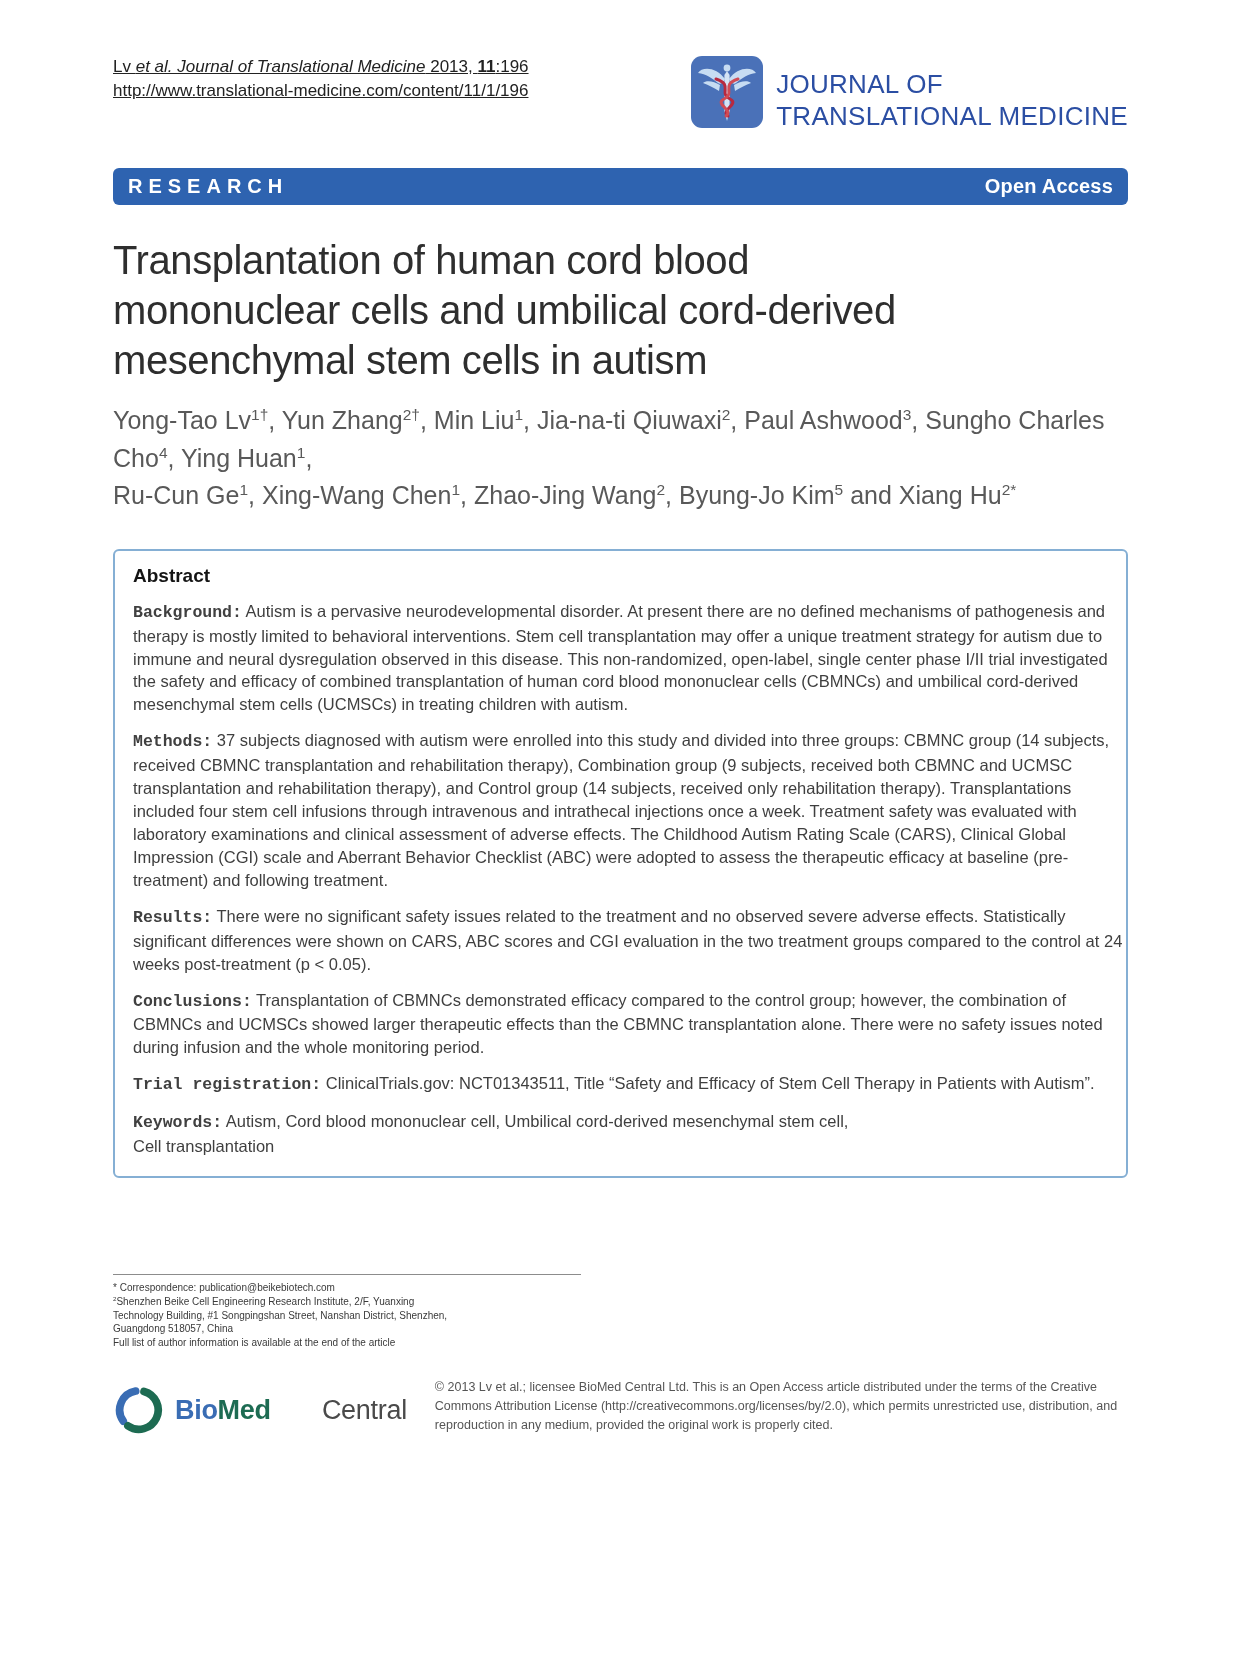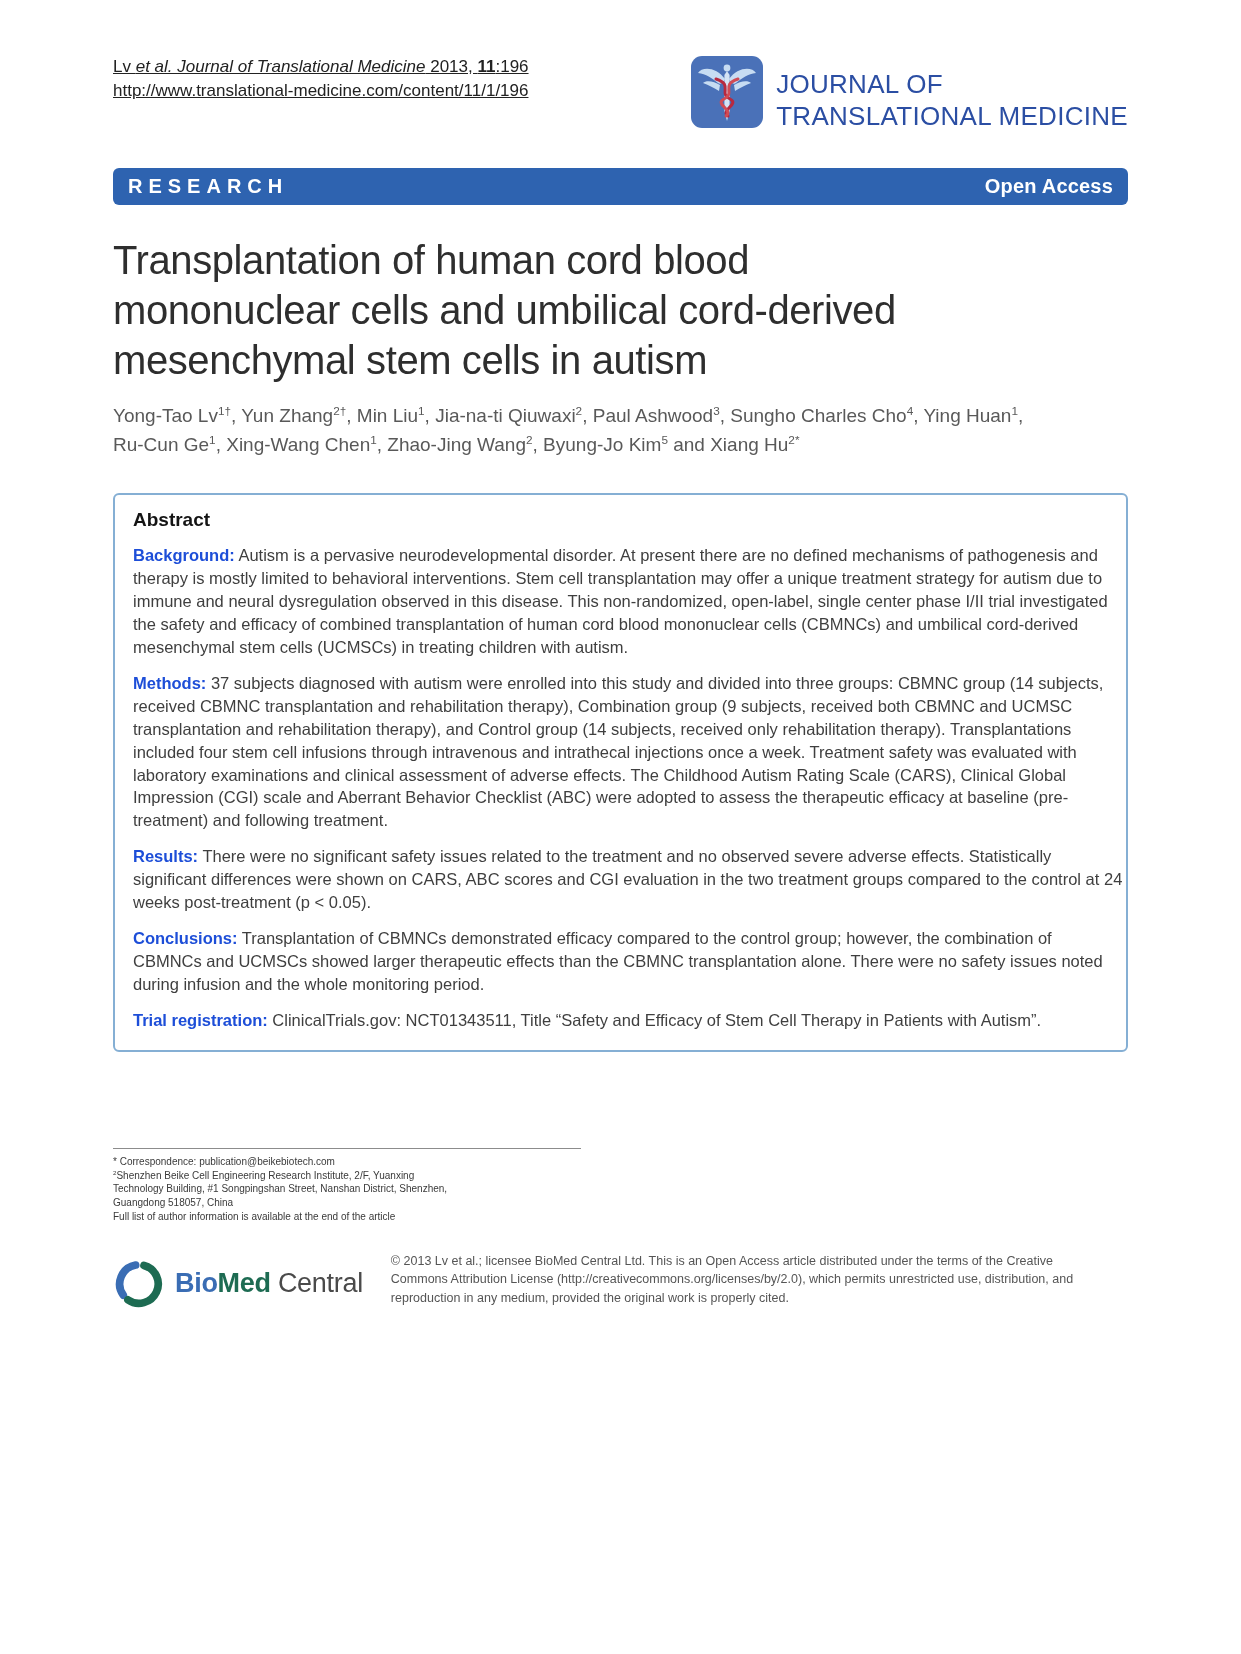--- a/index.html
+++ b/index.html
@@ -31,46 +31,46 @@
   .banner{
     margin-top:36px;height:37px;background:var(--banner-blue);border-radius:6px;
     display:flex;justify-content:space-between;align-items:center;padding:0 15px;
     color:#fff;font-weight:bold;font-size:20px;
   }
   .banner .left{letter-spacing:6px;}
   .banner .right{letter-spacing:0.2px;}
   
   .title{margin-top:31px;font-size:40px;line-height:1.24;font-weight:400;color:var(--text-dark);letter-spacing:-0.4px;}
   .title span{display:block;}
-  .authors{margin-top:17px;font-size:19px;line-height:1.5;color:#595959;}
+  .authors{margin-top:17px;font-size:25px;line-height:1.5;color:#595959;}
   .authors .line{display:block;}
   sup{font-size:62%;line-height:0;}
   em{font-style:italic;}
   strong{font-weight:bold;}
   
   .abstract-box{
     margin-top:34px;border:2px solid var(--abstract-border);border-radius:6px;
     padding:12px 2px 18px 18px;
   }
   .abstract-heading{font-size:19px;font-weight:bold;color:#141414;margin-top:2px;}
   .abs-para{font-size:16.5px;line-height:1.39;margin-top:13px;color:var(--text-body);}
-  .abs-para .label{font-weight:bold;color:#1d4ed8;}
+  .abs-para .label{font-weight:bold;color:#404040;font-family:Liberation Mono, monospace;}
   .prewrap{white-space:pre-line;}
   
   .footnotes{margin-top:96px;width:468px;border-top:1px solid #8c8c8c;padding-top:6px;
     font-size:10px;line-height:1.38;color:#3a3a3a;}
   .footnotes p{margin:0;}
   
   .footer{display:flex;align-items:flex-start;margin-top:28px;}
   .biomed-logo{display:flex;align-items:center;flex:0 0 auto;margin-top:6px;}
   .biomed-circle{width:52px;height:52px;}
   .biomed-wordmark{font-size:27px;margin-left:10px;letter-spacing:-0.3px;}
   .biomed-wordmark .bio{color:var(--biomed-blue);font-weight:bold;}
   .biomed-wordmark .med{color:var(--biomed-green);font-weight:bold;}
-  .biomed-wordmark .central{color:#4a4a4a;font-weight:400;}
+  .biomed-wordmark .central{color:#4a4a4a;font-weight:400;margin-left:44px;}
   .license{margin-left:28px;font-size:12.5px;line-height:1.5;color:#555;max-width:690px;}
 </style>
 </head>
 <body>
 
 <div class="content">
 
   <div class="header">
     <div class="citation">
       <span class="line"><span>Lv </span><em>et al. Journal of Translational Medicine</em><span> 2013, </span><strong>11</strong><span>:196</span></span>
@@ -125,20 +125,24 @@
     </p>
     <p class="abs-para">
       <span class="label">Results:</span><span> There were no significant safety issues related to the treatment and no observed severe adverse effects. Statistically significant differences were shown on CARS, ABC scores and CGI evaluation in the two treatment groups compared to the control at 24 weeks post-treatment (p &lt; 0.05).</span>
     </p>
     <p class="abs-para">
       <span class="label">Conclusions:</span><span> Transplantation of CBMNCs demonstrated efficacy compared to the control group; however, the combination of CBMNCs and UCMSCs showed larger therapeutic effects than the CBMNC transplantation alone. There were no safety issues noted during infusion and the whole monitoring period.</span>
     </p>
     <p class="abs-para">
       <span class="label">Trial registration:</span><span> ClinicalTrials.gov: NCT01343511, Title “Safety and Efficacy of Stem Cell Therapy in Patients with Autism”.</span>
     </p>
+    <p class="abs-para">
+      <span class="label">Keywords:</span><span class="prewrap"> Autism, Cord blood mononuclear cell, Umbilical cord-derived mesenchymal stem cell,
+Cell transplantation</span>
+    </p>
   </div>
 
   <div class="footnotes">
     <p>* Correspondence: publication@beikebiotech.com</p>
     <p class="prewrap"><sup>2</sup><span>Shenzhen Beike Cell Engineering Research Institute, 2/F, Yuanxing
 Technology Building, #1 Songpingshan Street, Nanshan District, Shenzhen,
 Guangdong 518057, China</span></p>
     <p>Full list of author information is available at the end of the article</p>
   </div>
 

